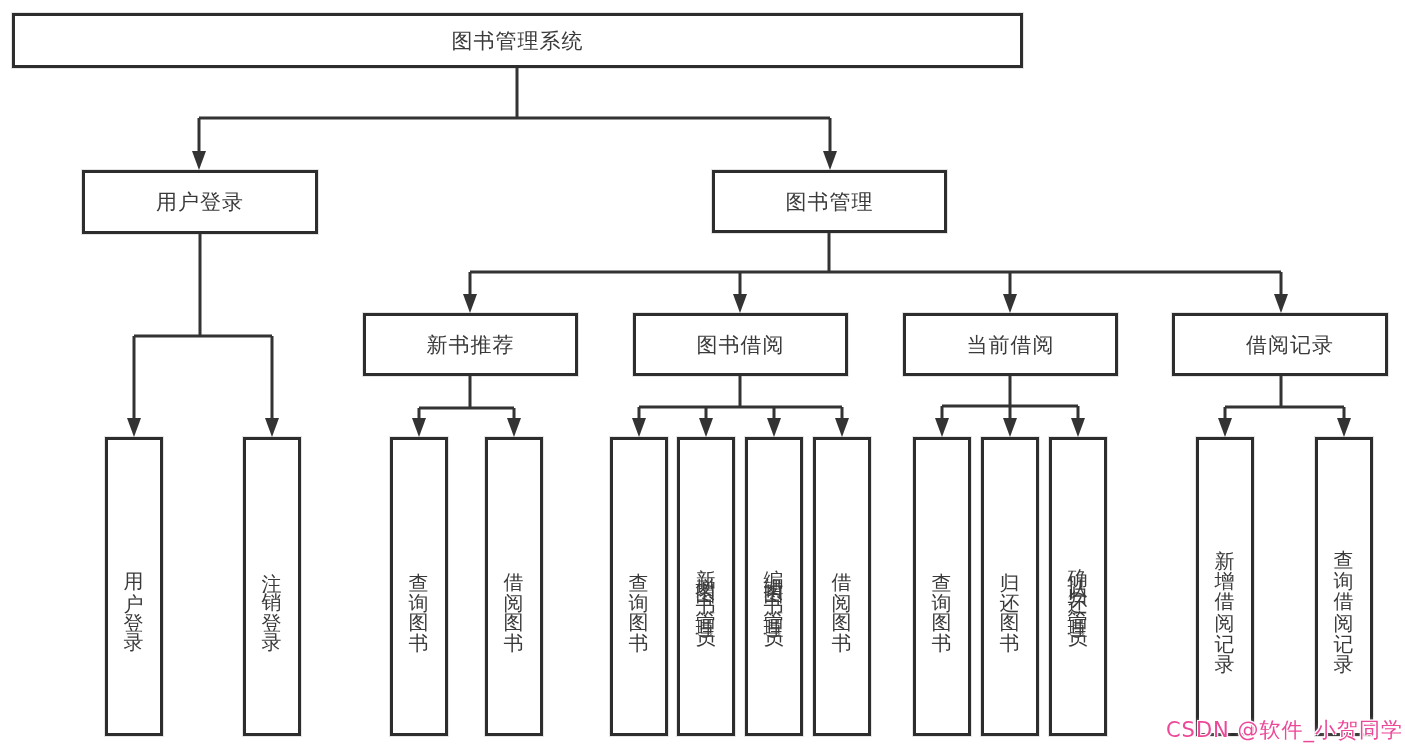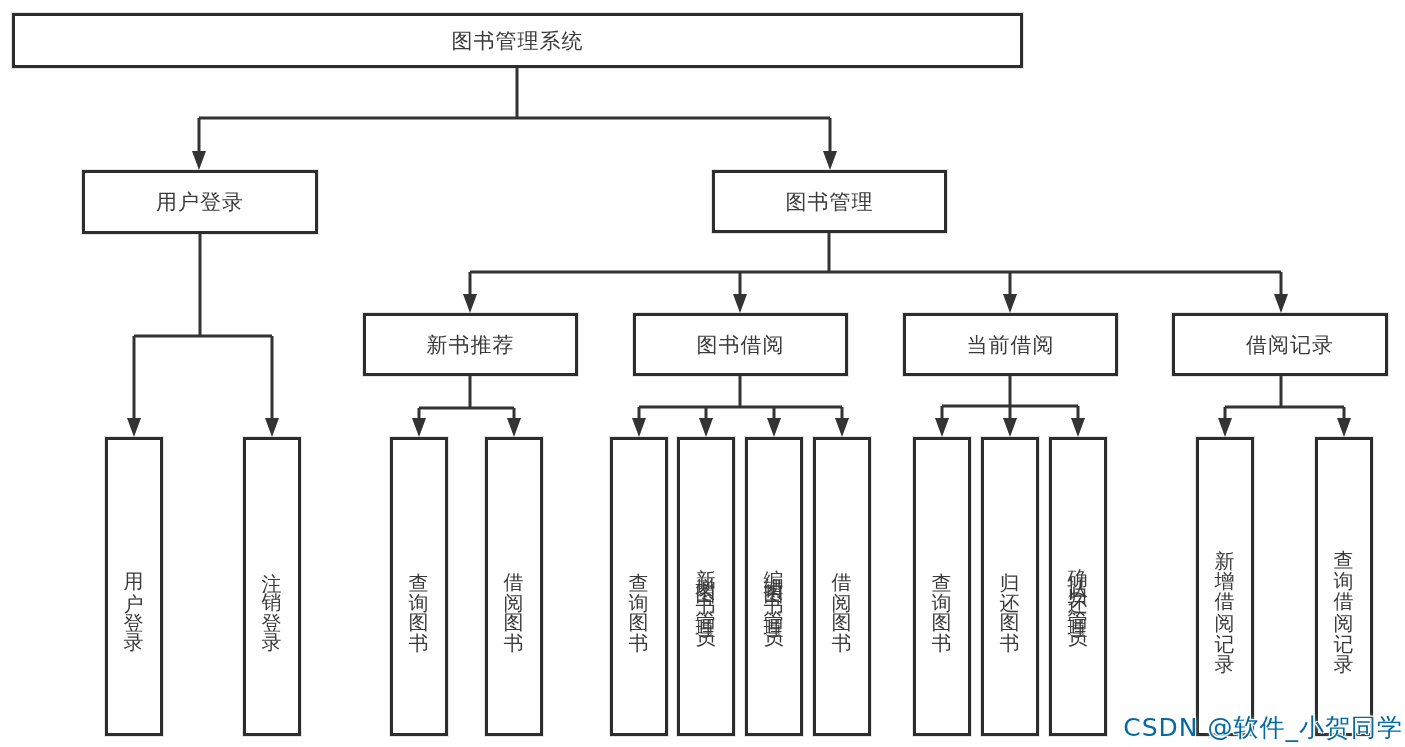--- a/index.html
+++ b/index.html
@@ -66,22 +66,22 @@
   #v3  { left: 390px; }  #v4  { left: 485px; }
   #v5  { left: 610px; }  #v6  { left: 677px; }
   #v7  { left: 745px; }  #v8  { left: 813px; }
   #v9  { left: 913px; }  #v10 { left: 981px; } #v11 { left: 1049px; }
   #v12 { left: 1196px; } #v13 { left: 1315px; }
 
   #watermark {
     position: absolute;
     right: 2px;
     bottom: 3px;
-    font-size: 25px;
-    color: #0369a1;
+    font-size: 21px;
+    color: #ec4899;
     letter-spacing: 1px;
     white-space: nowrap;
     text-shadow: -1px -1px 0 #fff, 1px -1px 0 #fff, -1px 1px 0 #fff, 1px 1px 0 #fff, 0 0 4px #fff;
   }
 </style>
 </head>
 <body>
 
 <div id="canvas">
 

